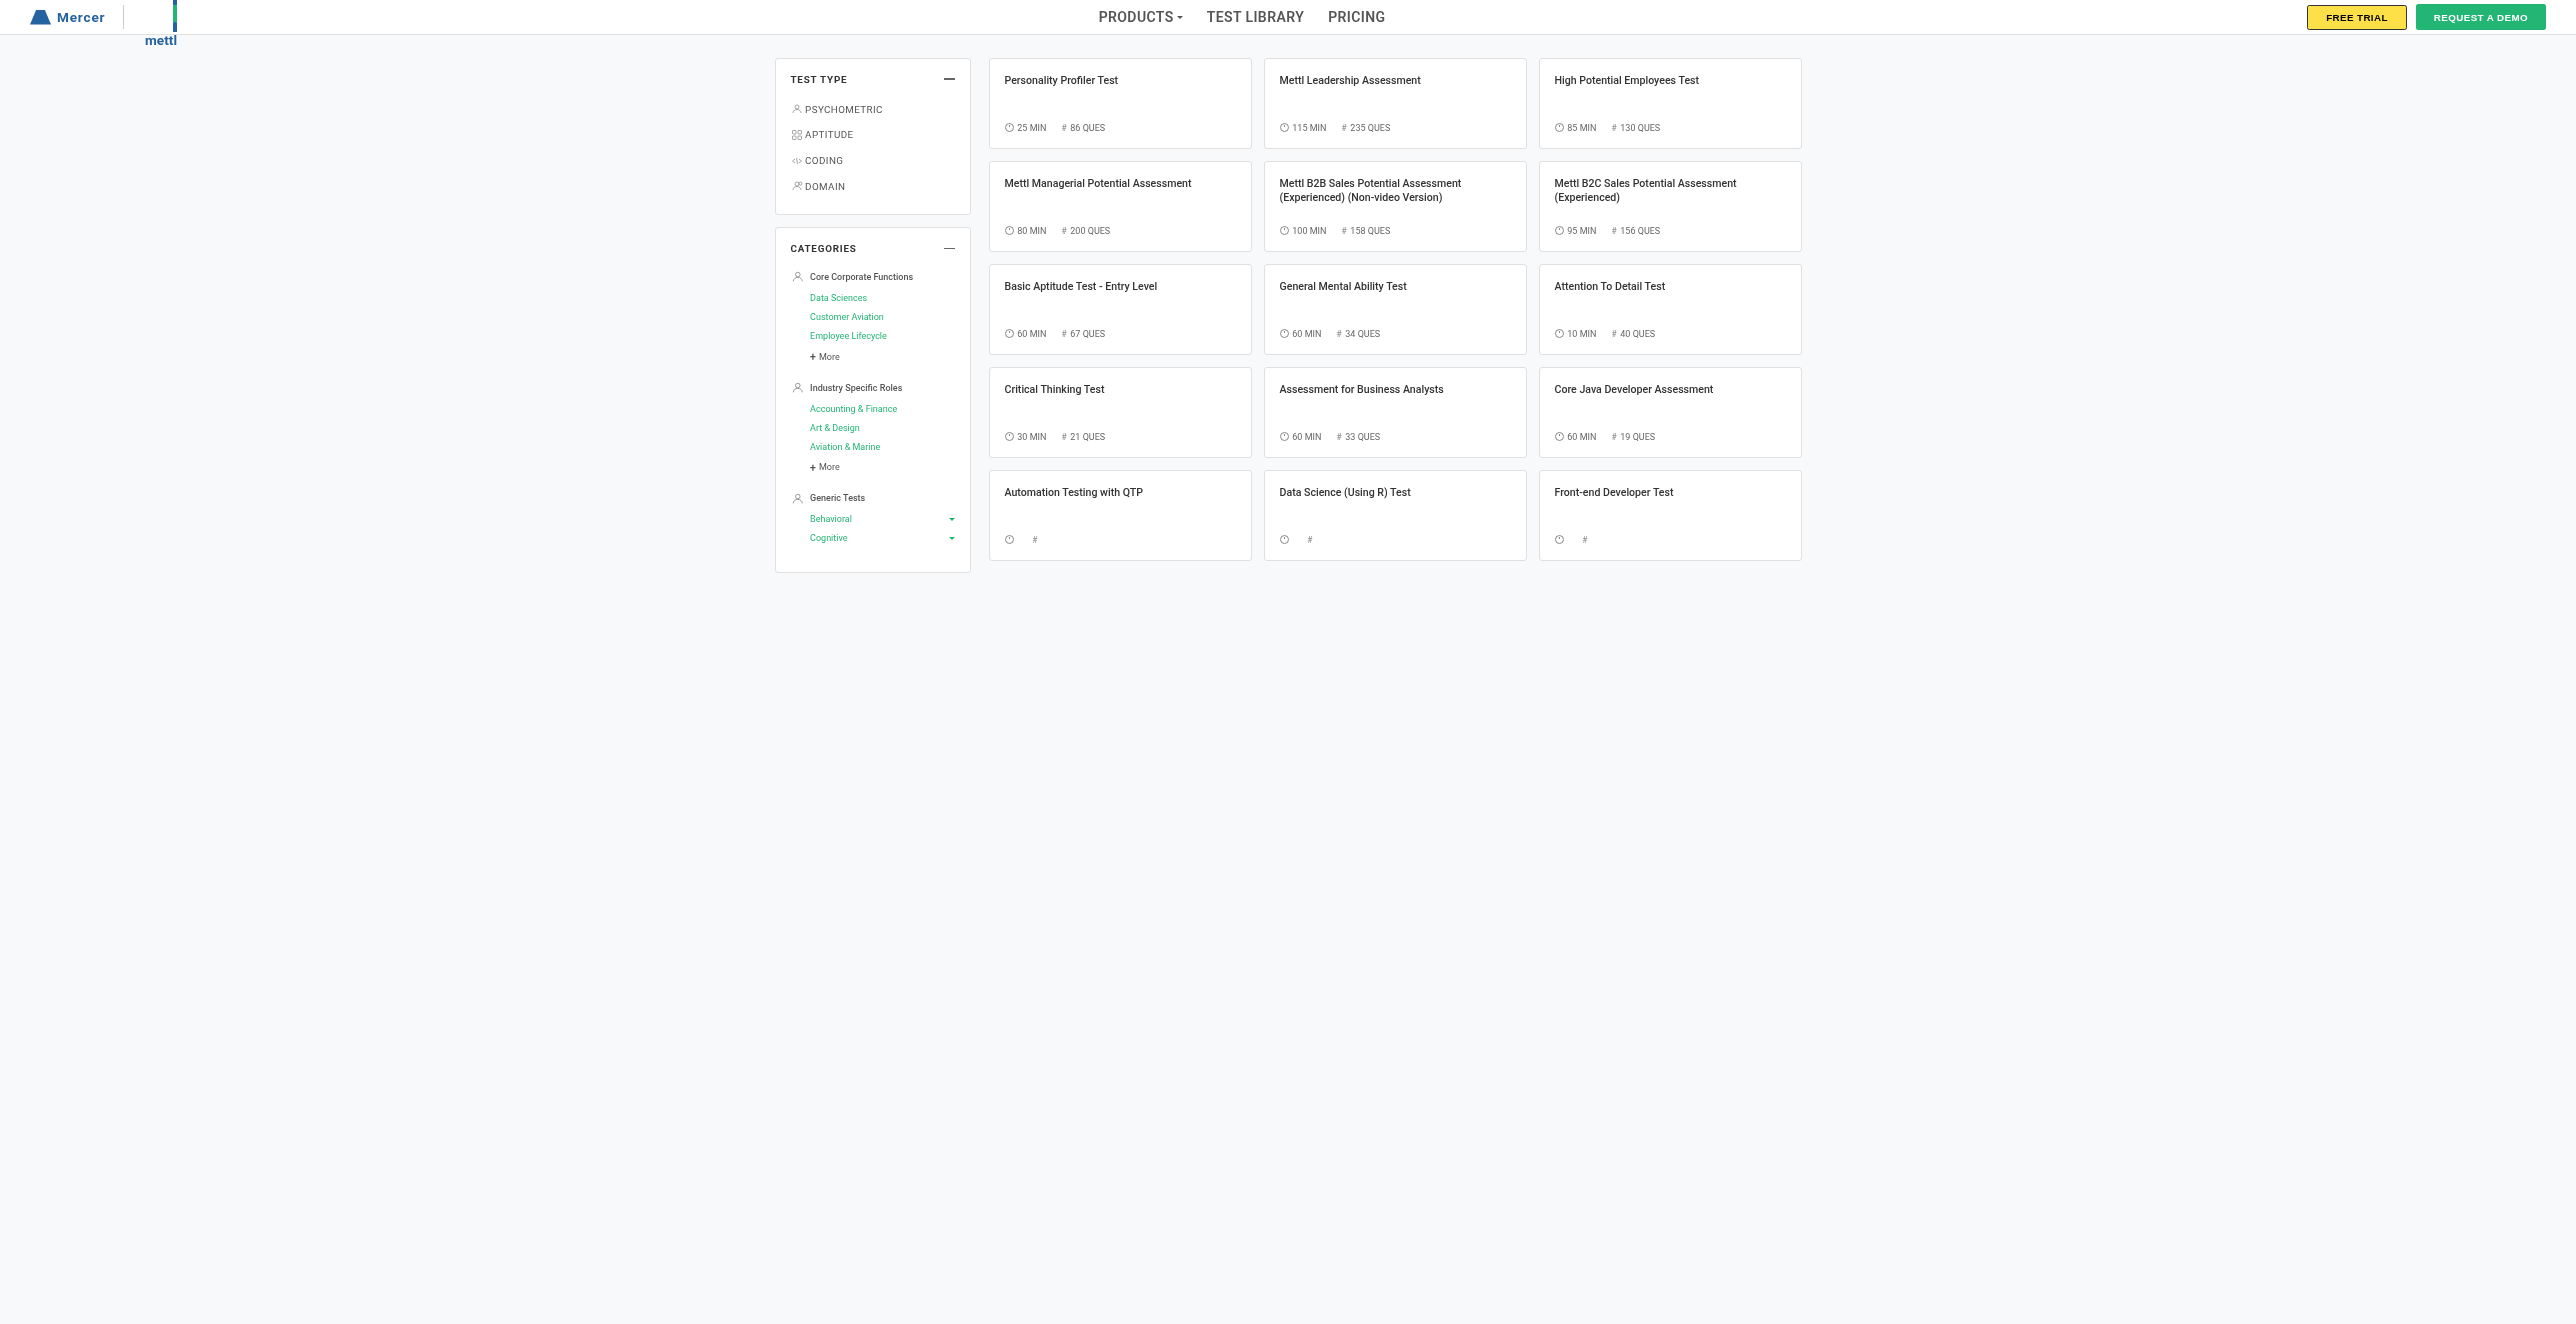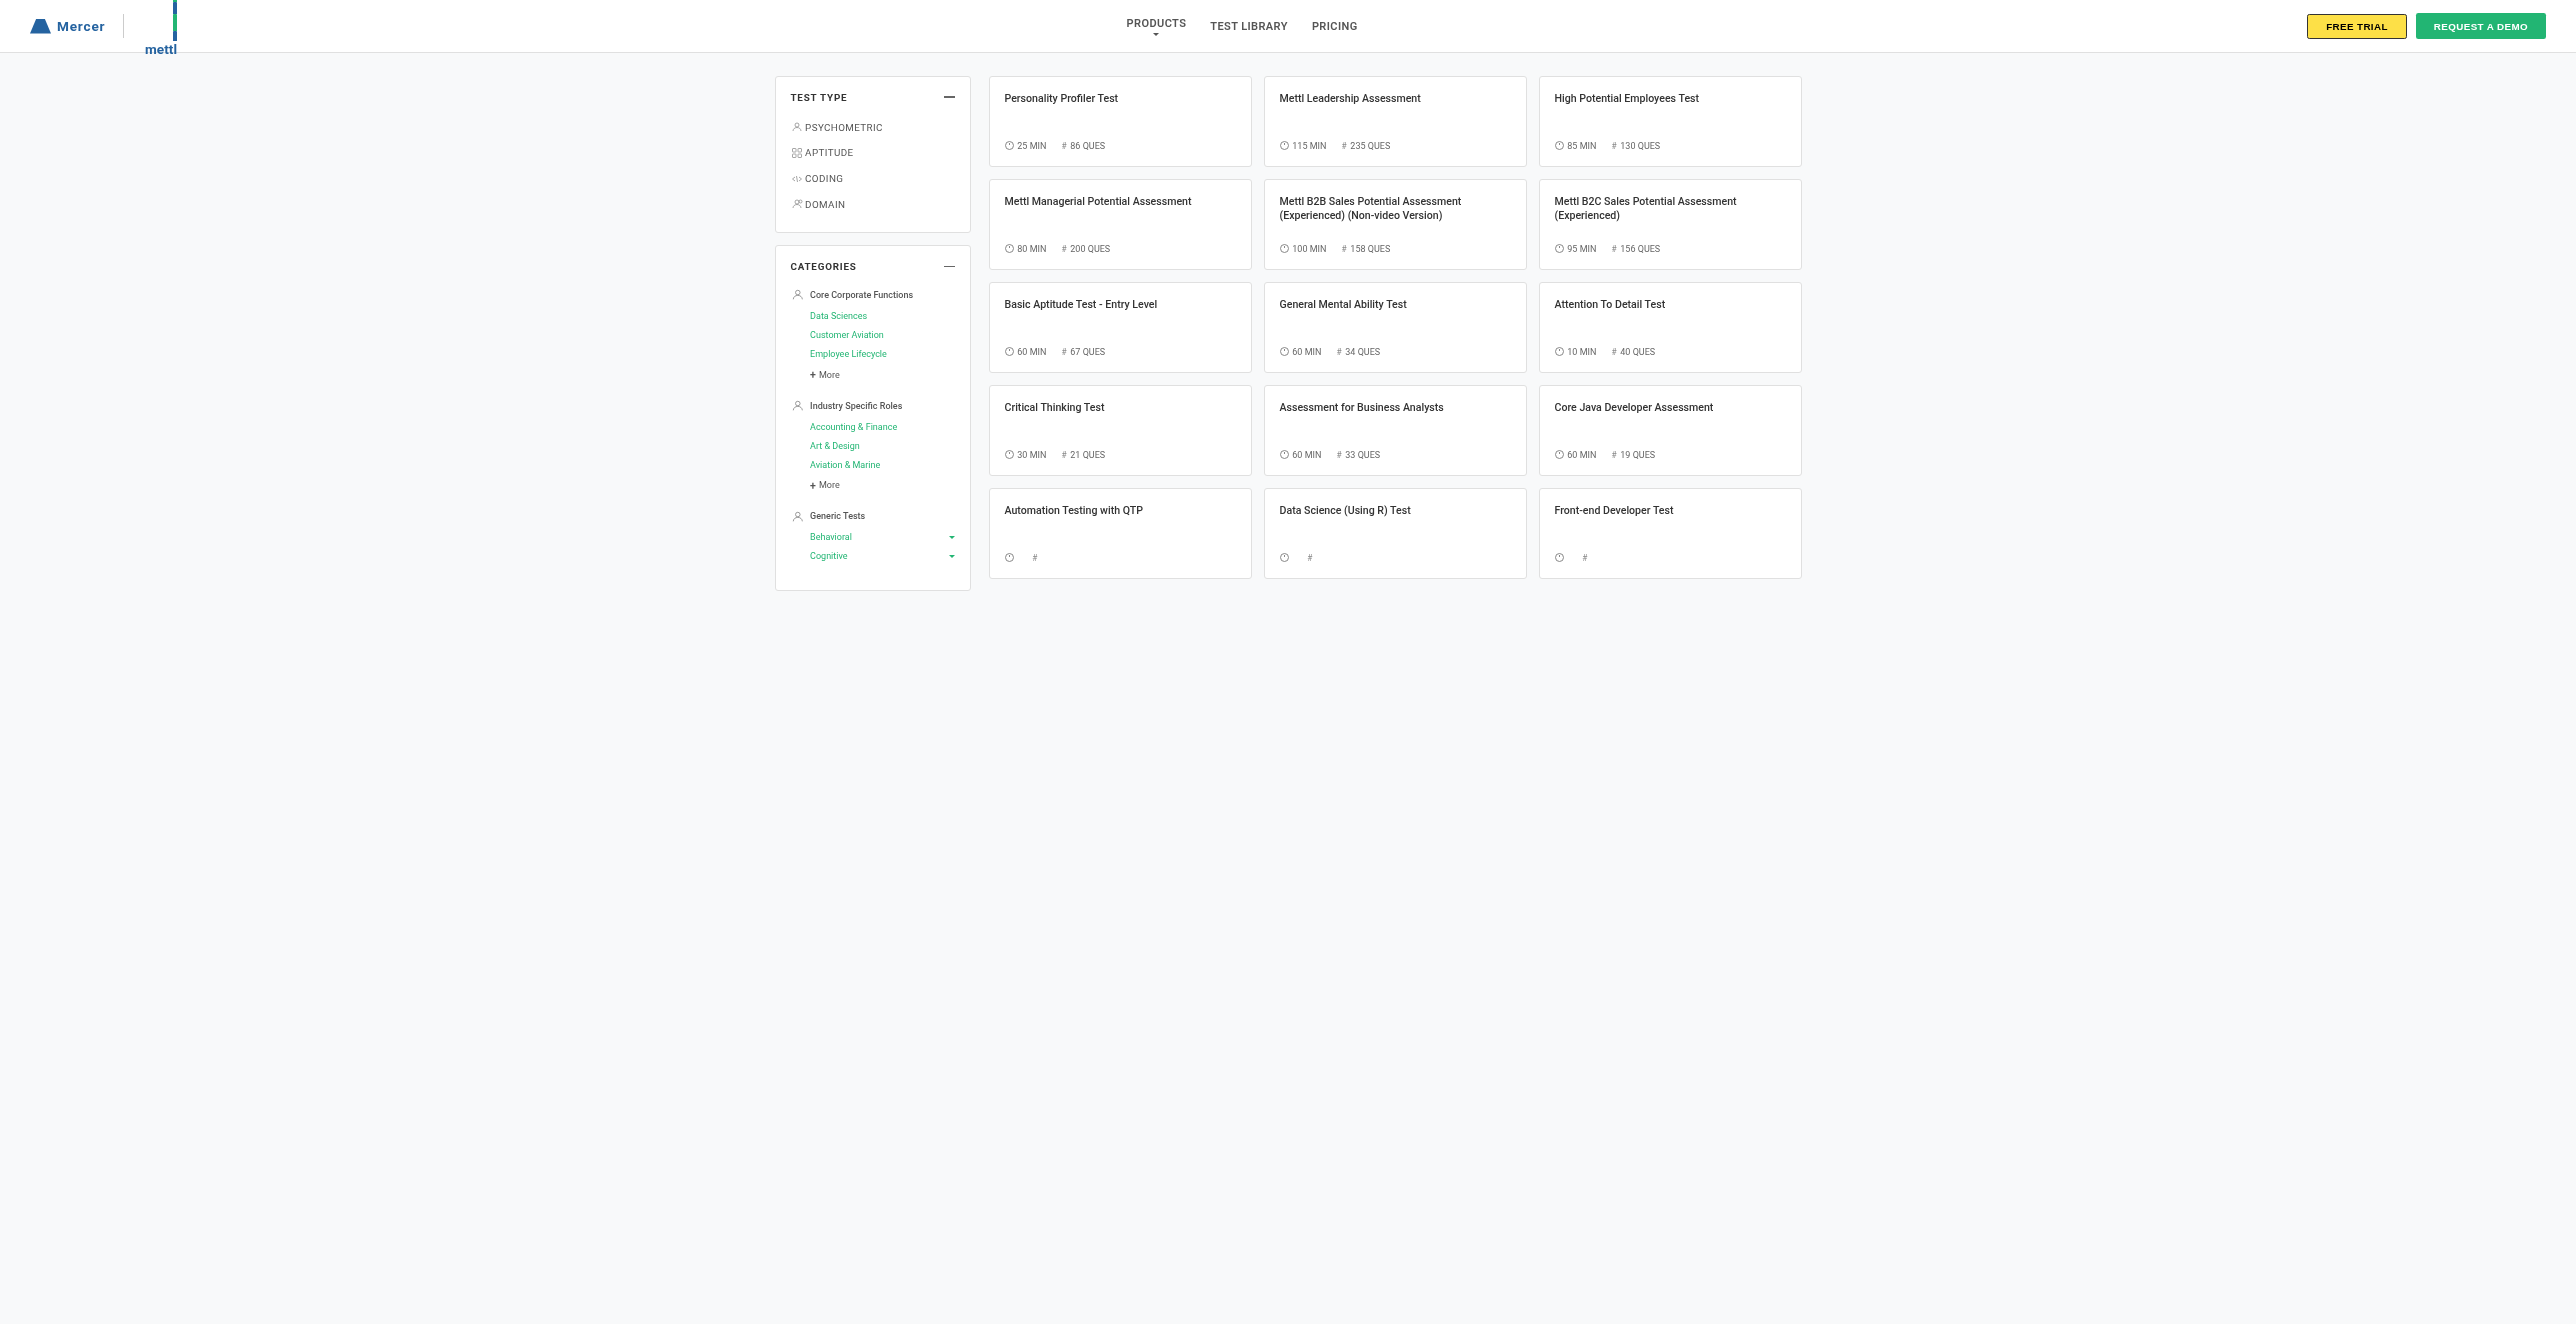--- a/index.html
+++ b/index.html
@@ -3,21 +3,21 @@
   <meta charset="utf-8">
   <style>
     * { box-sizing: border-box; margin: 0; padding: 0; }
     body { font-family: -apple-system, BlinkMacSystemFont, 'Segoe UI', Roboto, sans-serif; background: #f8f9fa; color: #333; }
 
     
     .header {
       background: #fff;
       border-bottom: 0.8px solid #e0e0e0;
       padding: 0 30px;
-      height: 53px;
+      height: 35px;
       display: flex;
       align-items: center;
       justify-content: space-between;
     }
     .header-logo {
       display: flex;
       align-items: center;
       gap: 9px;
     }
     .logo-mercer {
@@ -63,27 +63,26 @@
       font-weight: 700;
       color: #2563a0;
       margin-left: 3px;
     }
     .header-nav {
       display: flex;
       align-items: center;
       gap: 24px;
     }
     .nav-link {
-      font-size: 11px;
+      font-size: 14px;
       font-weight: 600;
       color: #555;
       text-decoration: none;
       letter-spacing: 0.4px;
       cursor: pointer;
-      flex-direction: column;
     }
     .products-link {
       display: flex;
       align-items: center;
       gap: 3px;
     }
     .chevron-down {
       width: 0; height: 0;
       border-left: 3px solid transparent;
       border-right: 3px solid transparent;

